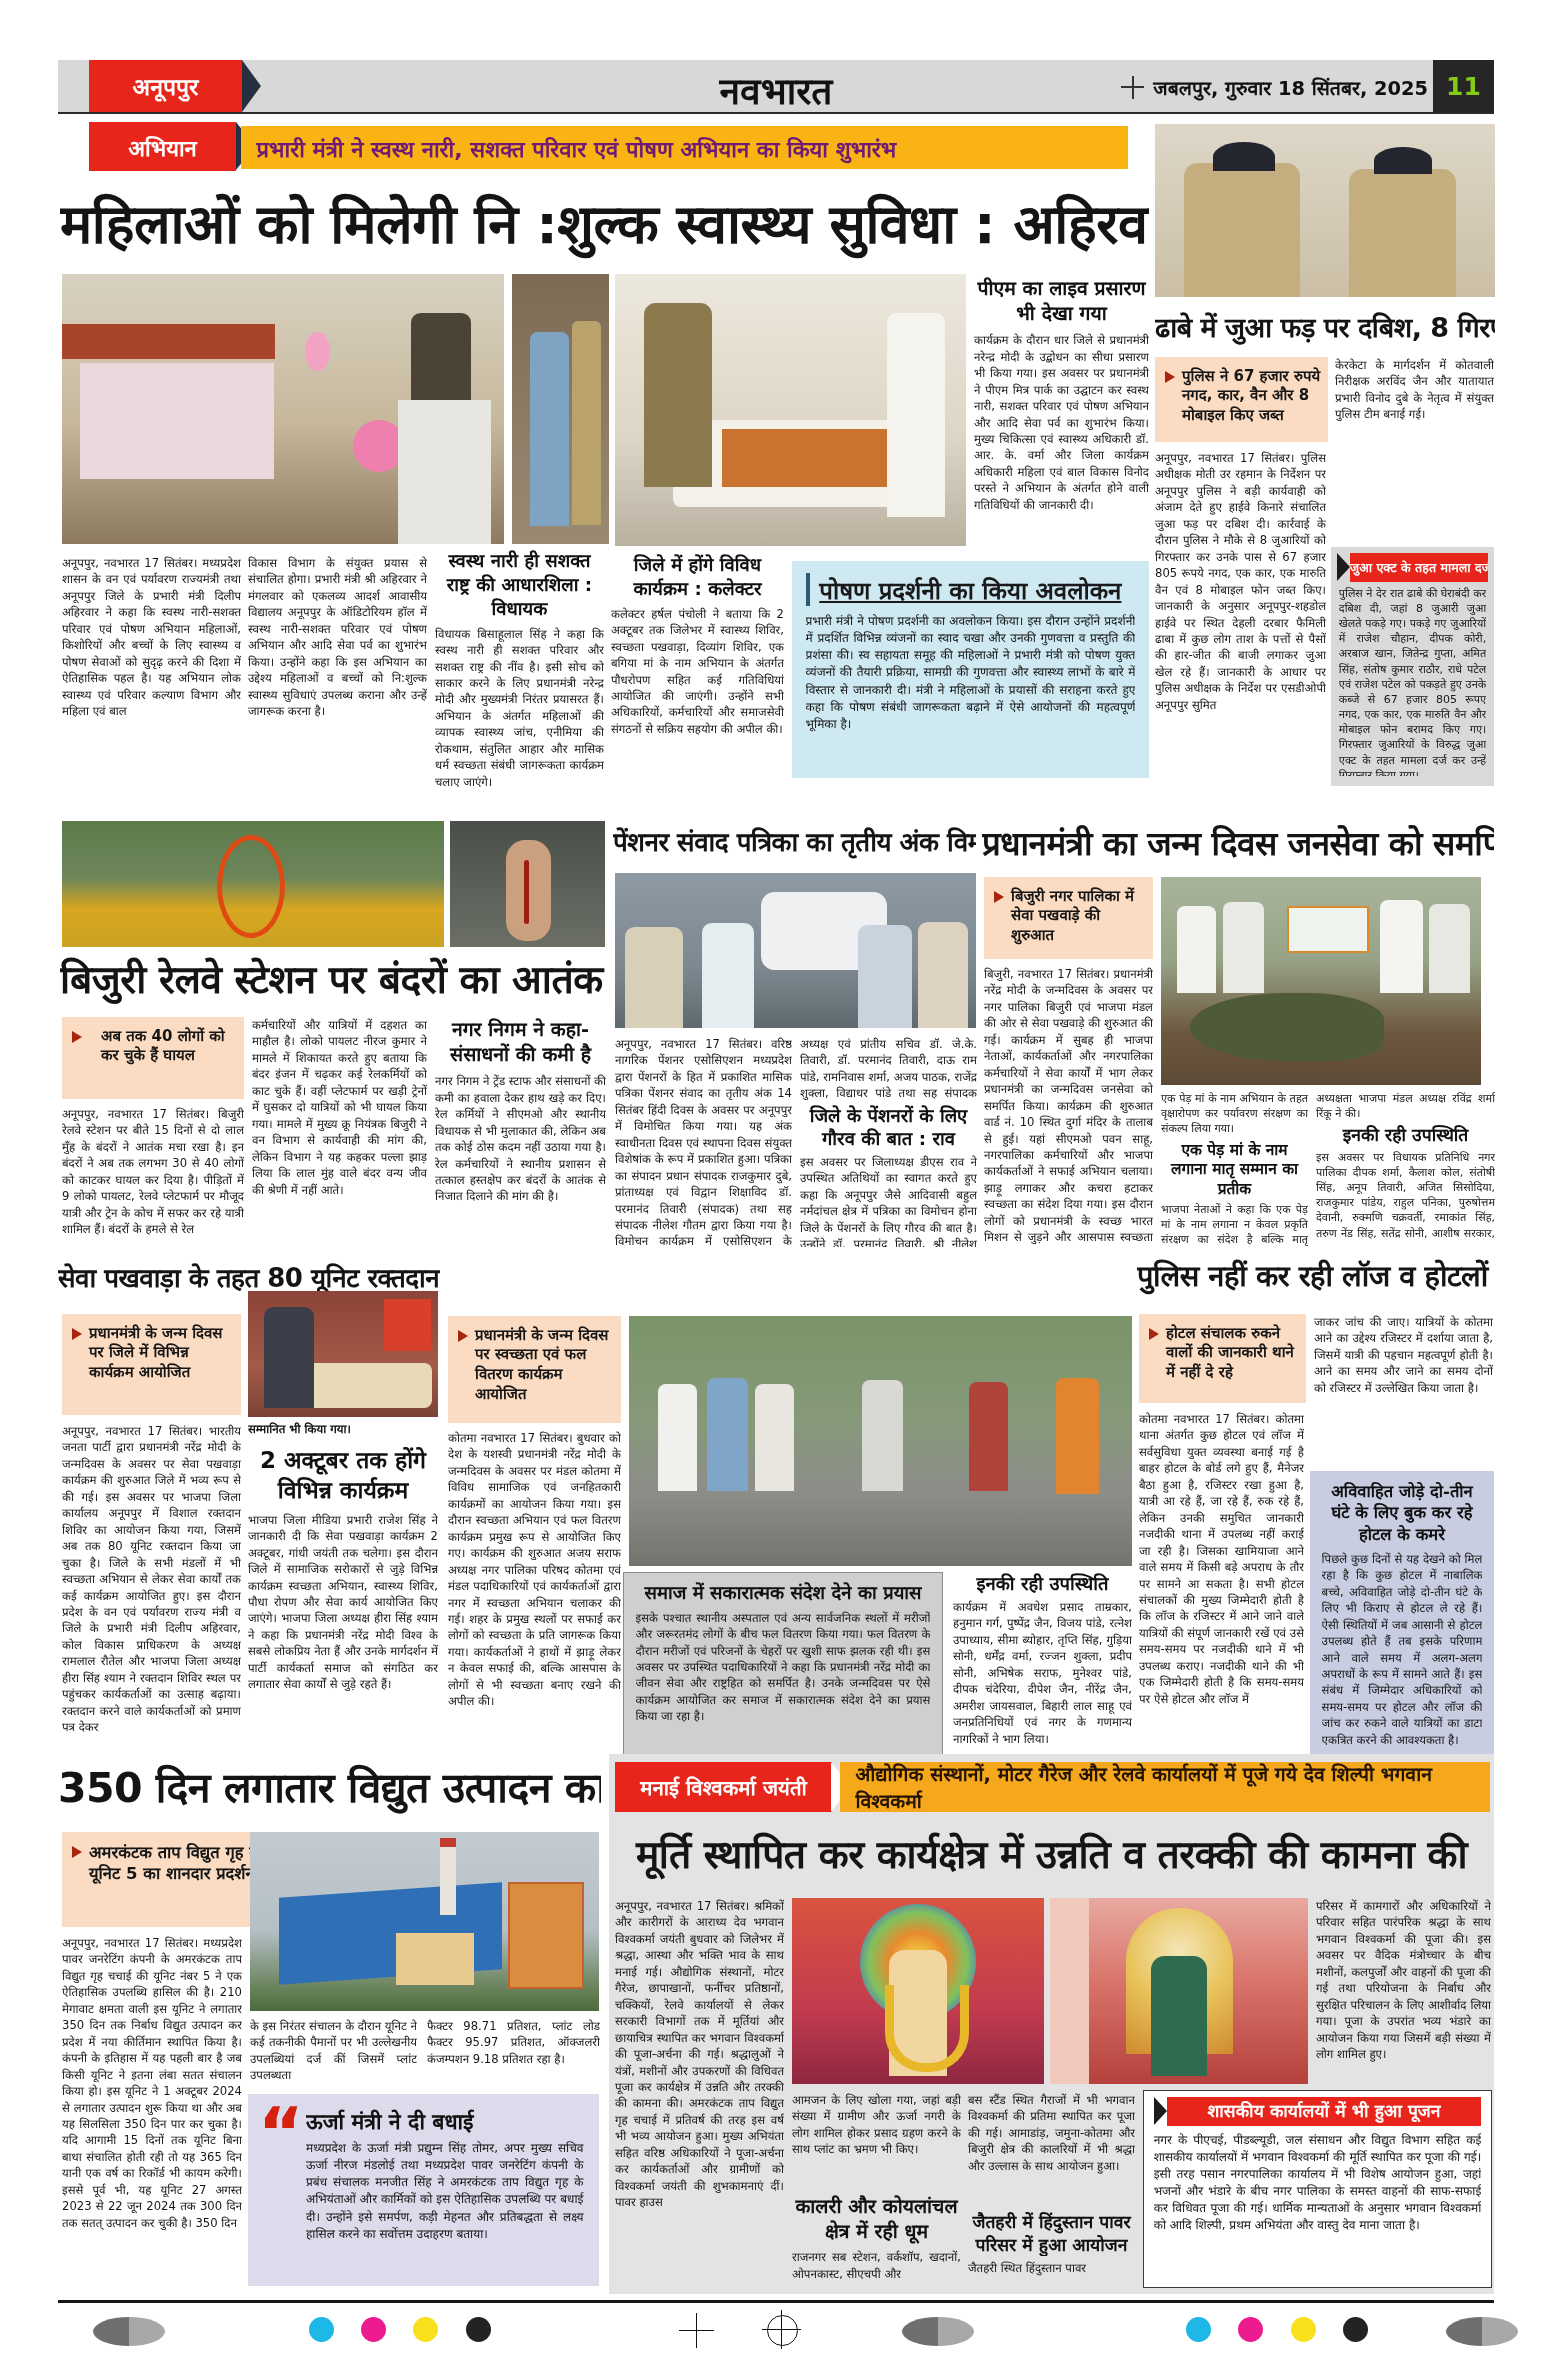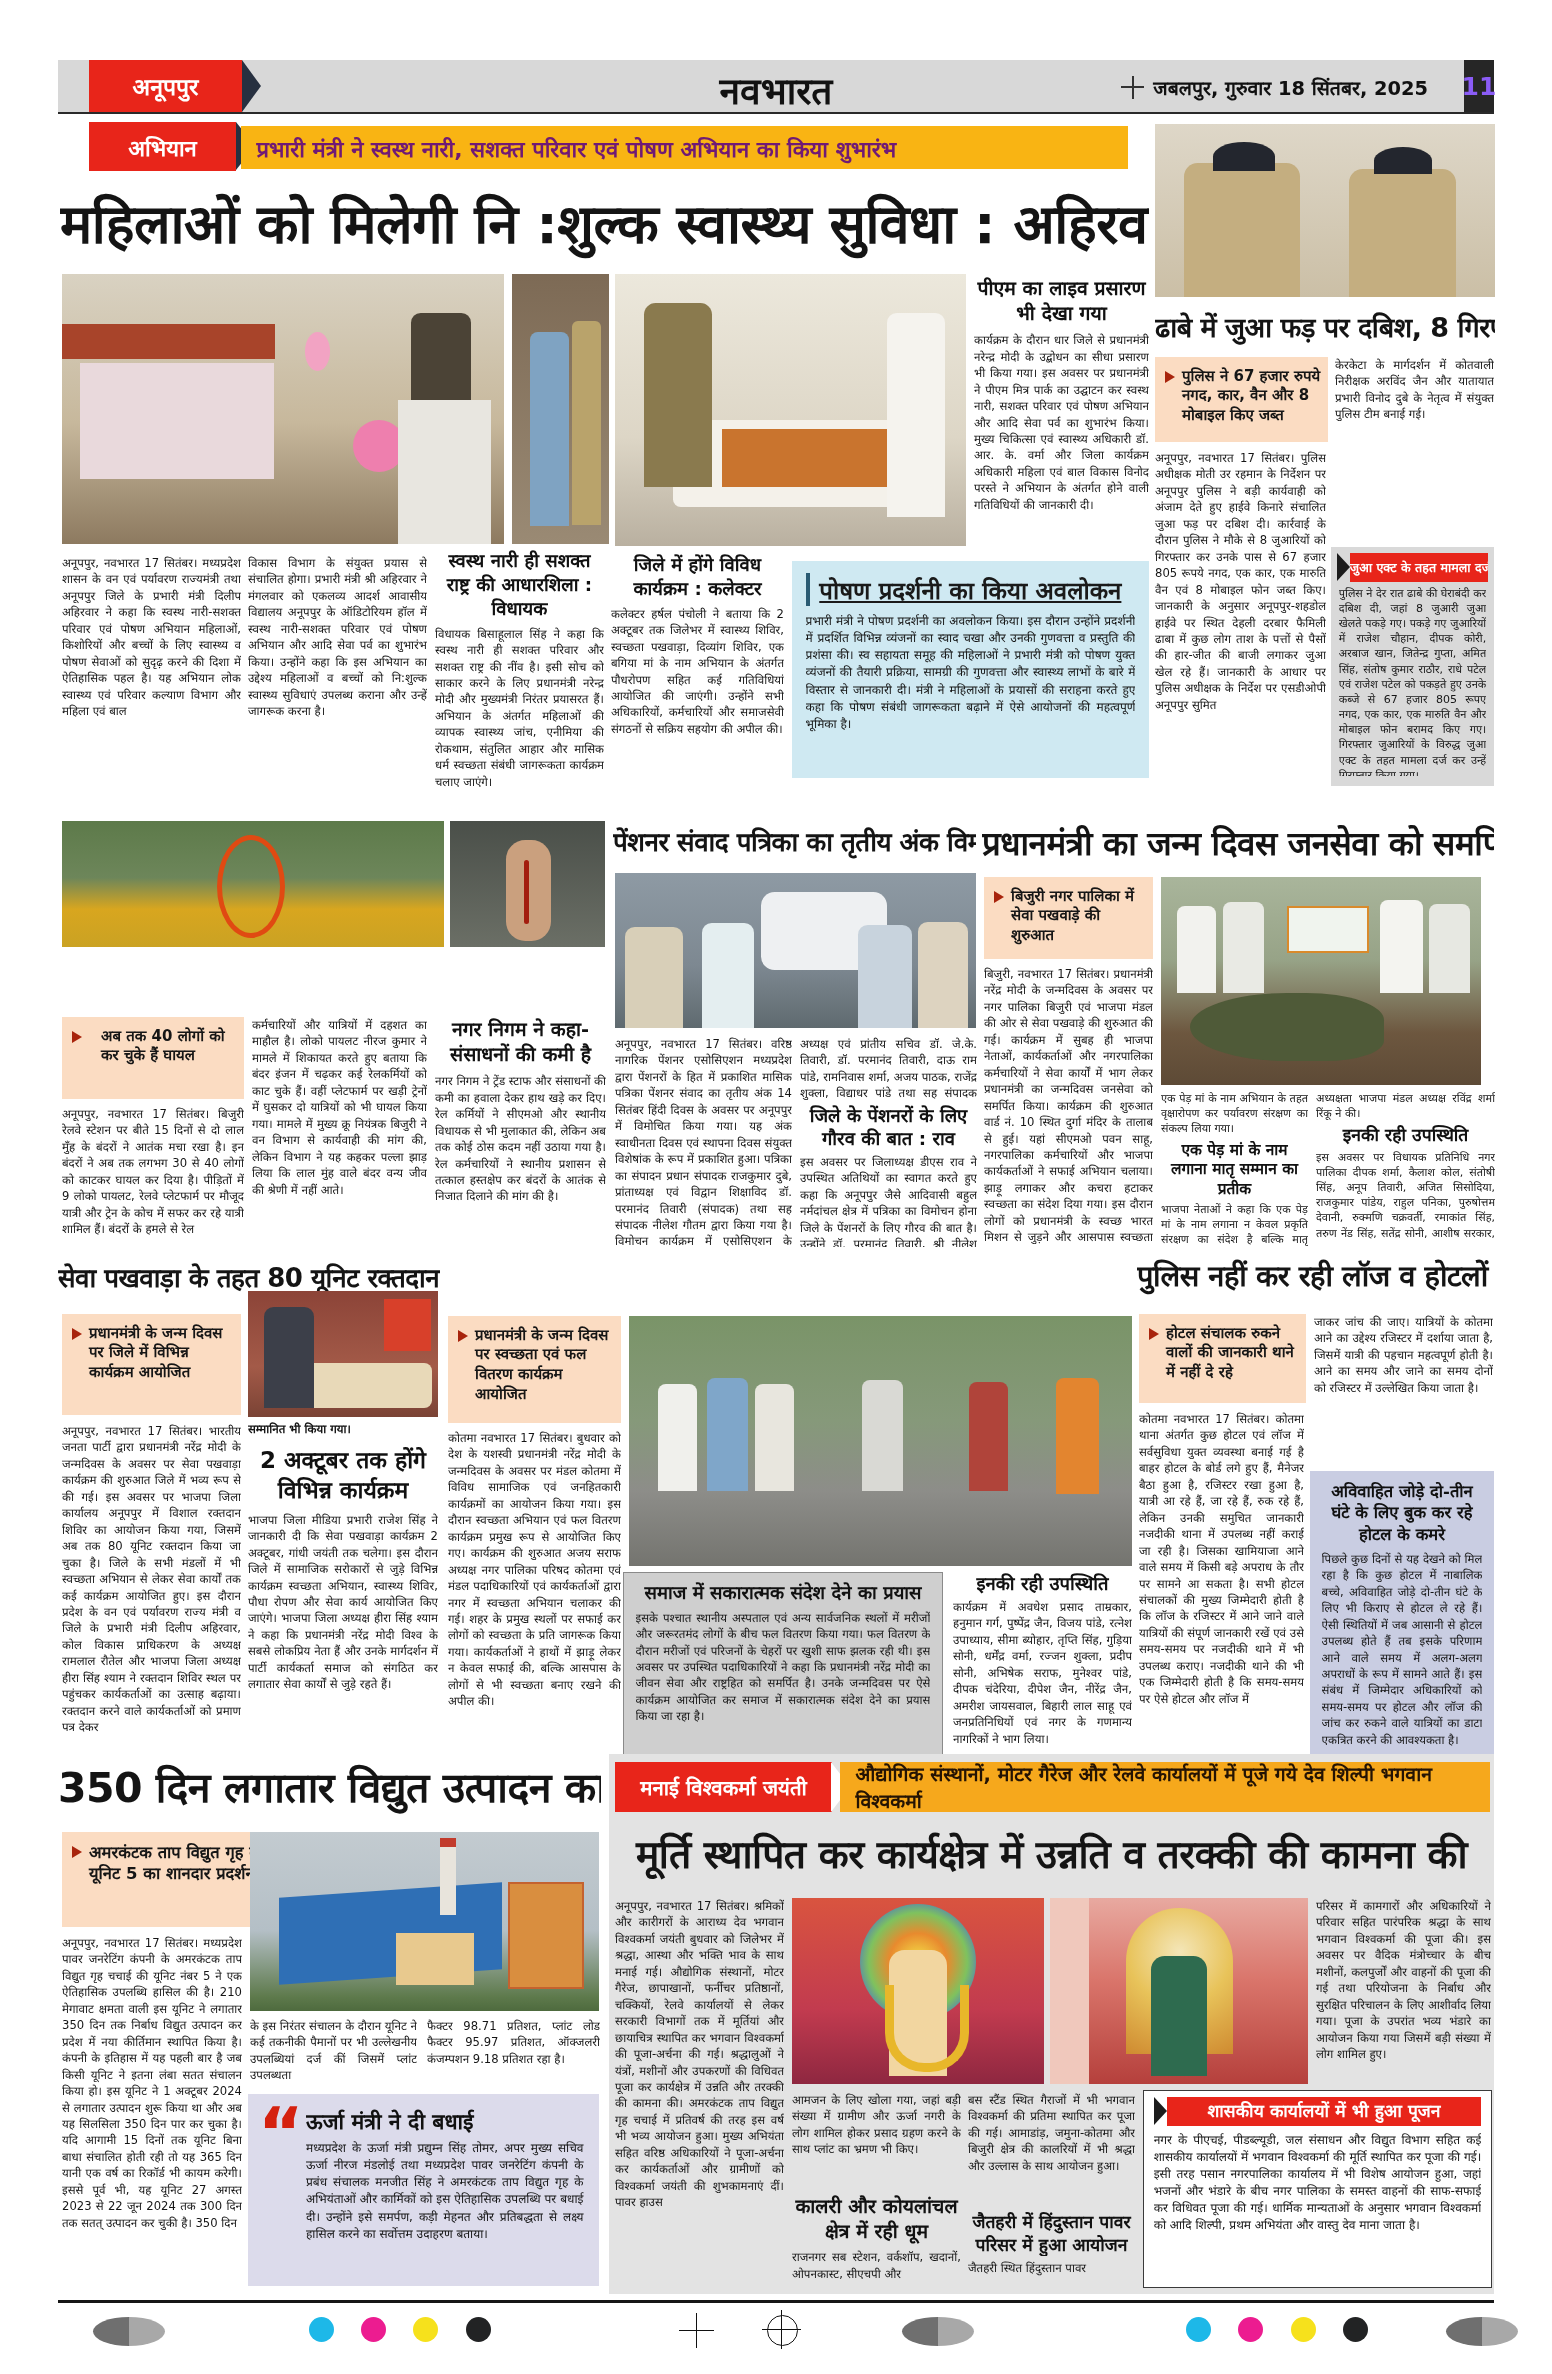--- a/index.html
+++ b/index.html
@@ -45,21 +45,21 @@
 
 <div class="page">
 
   <div class="abs" style="left:58px;top:60px;width:1436px;height:52px;background:#d8d8d8;border-bottom:2.9px solid #2a2a2a;">
     <div class="abs" style="left:0;right:0;top:3.9px;text-align:center;font-size:37px;font-weight:700;color:#111;">नवभारत</div>
     <div class="abs" style="left:1063px;top:15.5px;width:23px;height:23px;">
       <div style="position:absolute;left:10.7px;top:0;width:1.9px;height:23px;background:#333;"></div>
       <div style="position:absolute;left:0;top:10.7px;width:23px;height:1.9px;background:#333;"></div>
     </div>
     <div class="abs" style="right:66px;top:13.6px;font-size:19.4px;font-weight:700;color:#111;">जबलपुर, गुरुवार 18 सिंतबर, 2025</div>
-    <div class="abs" style="right:0;top:0;width:30px;height:52px;background:#262626;color:#8b5cf6;font-size:25px;font-weight:700;
+    <div class="abs" style="right:0;top:0;width:61px;height:52px;background:#262626;color:#84cc16;font-size:25px;font-weight:700;
                 display:flex;align-items:center;justify-content:center;">11</div>
   </div>
   <div class="redlabel" style="left:89px;top:60px;width:153px;height:52px;font-size:23px;">
     <span>अनूपपुर</span>
     <span class="rarrow" style="border-top-width:26px;border-bottom-width:26px;"></span>
   </div>
 
   <div class="redlabel" style="left:89px;top:122px;width:147px;height:49px;font-size:22px;">
     <span>अभियान</span>
     <span class="rarrow"></span>
@@ -129,20 +129,21 @@
     <div class="bodytext-sm" style="margin:0 7.8px;height:190px;">पुलिस ने देर रात ढाबे की घेराबंदी कर दबिश दी, जहां 8 जुआरी जुआ खेलते पकड़े गए। पकड़े गए जुआरियों में राजेश चौहान, दीपक कोरी, अरबाज खान, जितेन्द्र गुप्ता, अमित सिंह, संतोष कुमार राठौर, राधे पटेल एवं राजेश पटेल को पकड़ते हुए उनके कब्जे से 67 हजार 805 रूपए नगद, एक कार, एक मारुति वैन और मोबाइल फोन बरामद किए गए। गिरफ्तार जुआरियों के विरुद्ध जुआ एक्ट के तहत मामला दर्ज कर उन्हें गिरफ्तार किया गया।</div>
   </div>
 
   <div class="photo" style="left:62px;top:821px;width:382px;height:126px;background:linear-gradient(180deg,#5d7a4a 0%,#6d865a 45%,#d8a61f 70%,#caa223 100%);">
     <div style="position:absolute;left:155px;top:13.6px;width:58px;height:93px;border:5.8px solid #e04a12;border-radius:50%;"></div>
   </div>
   <div class="photo" style="left:450px;top:821px;width:155px;height:126px;background:linear-gradient(180deg,#4a4f49 0%,#6b6f66 100%);">
     <div style="position:absolute;left:56px;top:19.4px;width:45px;height:101px;background:#caa07e;border-radius:19.4px;"></div>
     <div style="position:absolute;left:74px;top:39px;width:4.9px;height:64px;background:#a31d0e;border-radius:2.9px;"></div>
   </div>
+  <div class="abs headline" style="left:60px;top:955px;width:545px;height:50px;font-size:39px;line-height:49px;">बिजुरी रेलवे स्टेशन पर बंदरों का आतंक</div>
   <div class="kicker" style="left:62px;top:1017px;width:182px;height:82px;padding-left:39px;">
     <span class="tri"></span>
     <div class="ktext">अब तक 40 लोगों को कर चुके हैं घायल</div>
   </div>
   <div class="abs bodytext" style="left:62px;top:1106px;width:182px;height:142px;">अनूपपुर, नवभारत 17 सितंबर। बिजुरी रेलवे स्टेशन पर बीते 15 दिनों से दो लाल मुँह के बंदरों ने आतंक मचा रखा है। इन बंदरों ने अब तक लगभग 30 से 40 लोगों को काटकर घायल कर दिया है। पीड़ितों में 9 लोको पायलट, रेलवे प्लेटफार्म पर मौजूद यात्री और ट्रेन के कोच में सफर कर रहे यात्री शामिल हैं। बंदरों के हमले से रेल</div>
   <div class="abs bodytext" style="left:252px;top:1017px;width:175px;height:231px;">कर्मचारियों और यात्रियों में दहशत का माहौल है। लोको पायलट नीरज कुमार ने मामले में शिकायत करते हुए बताया कि बंदर इंजन में चढ़कर कई रेलकर्मियों को काट चुके हैं। वहीं प्लेटफार्म पर खड़ी ट्रेनों में घुसकर दो यात्रियों को भी घायल किया गया। मामले में मुख्य क्रू नियंत्रक बिजुरी ने वन विभाग से कार्यवाही की मांग की, लेकिन विभाग ने यह कहकर पल्ला झाड़ लिया कि लाल मुंह वाले बंदर वन्य जीव की श्रेणी में नहीं आते।</div>
   <div class="abs" style="left:435px;top:1017px;width:171px;height:231px;overflow:hidden;">
     <div class="subhead" style="font-size:19.4px;line-height:1.3;margin-bottom:5.8px;">नगर निगम ने कहा- संसाधनों की कमी है</div>
     <div class="bodytext" style="height:171px;">नगर निगम ने ट्रेंड स्टाफ और संसाधनों की कमी का हवाला देकर हाथ खड़े कर दिए। रेल कर्मियों ने सीएमओ और स्थानीय विधायक से भी मुलाकात की, लेकिन अब तक कोई ठोस कदम नहीं उठाया गया है। रेल कर्मचारियों ने स्थानीय प्रशासन से तत्काल हस्तक्षेप कर बंदरों के आतंक से निजात दिलाने की मांग की है।</div>
   </div>

